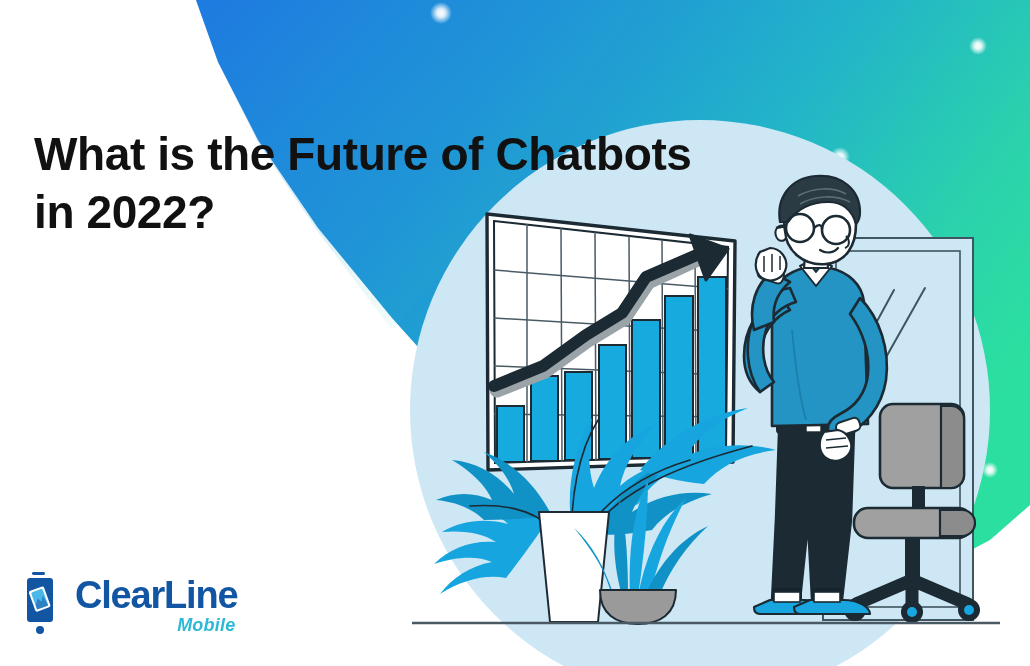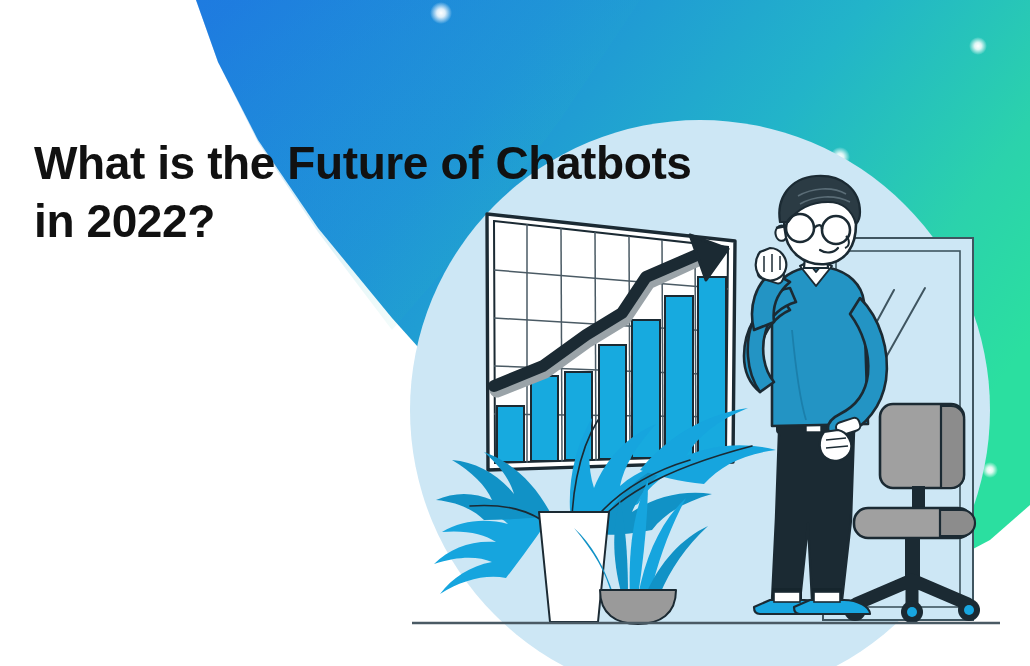--- a/index.html
+++ b/index.html
@@ -7,21 +7,21 @@
   #stage{
     position:relative;
     width:1030px;height:666px;
     overflow:hidden;
     background:#ffffff;
   }
   #art{position:absolute;inset:0;width:1030px;height:666px;}
   
   #title-block{
     position:absolute;
-    left:34px; top:134px;
+    left:34px; top:125px;
     width:760px;
     z-index:40;
     pointer-events:none;
   }
   #page-title{
     margin:0;
     font-family:"Liberation Sans","DejaVu Sans",sans-serif;
     font-weight:700;
     font-size:46px;
     line-height:1.27;
@@ -298,14 +298,30 @@
         <line x1="412" y1="623" x2="1000" y2="623" stroke="#4A5A64" stroke-width="2.4"></line>
       </g>
     </g>
   </svg>
 
   <div id="title-block">
     <h1 id="page-title">What is the Future of Chatbots
 in 2022?</h1>
   </div>
 
+  <div id="logo-block">
+    <svg id="logo-mark" viewBox="0 0 40 72" xmlns="http://www.w3.org/2000/svg">
+      <rect x="6" y="3" width="13" height="3" rx="1.4" fill="#1255A3"></rect>
+      <rect x="1" y="9" width="26" height="44" rx="3" fill="#1255A3"></rect>
+      <g transform="rotate(-20 14 31)">
+        <rect x="6" y="19" width="16" height="22" rx="2" fill="#ffffff"></rect>
+        <rect x="8" y="21" width="12" height="18" rx="1.5" fill="#49B7E8"></rect>
+        <path d="M8,35 l4,-6 l3,4 l3,-5 l2,11 h-12 Z" fill="#1255A3" opacity="0.55"></path>
+      </g>
+      <circle cx="14" cy="61" r="4" fill="#1255A3"></circle>
+    </svg>
+    <div id="logo-words">
+      <span id="logo-name">ClearLine</span>
+      <span id="logo-sub">Mobile</span>
+    </div>
+  </div>
 
 </div>
 
 </body></html>

